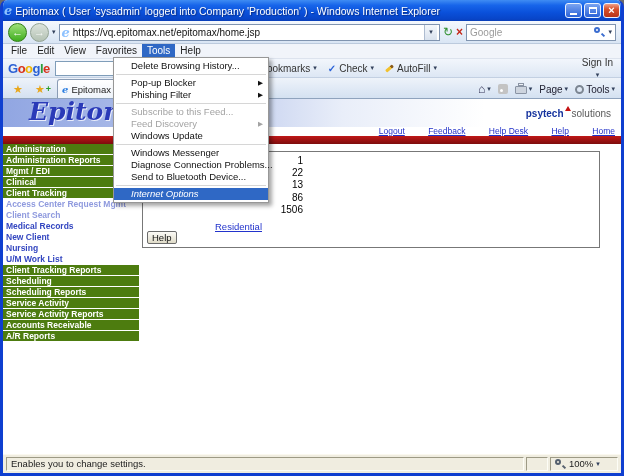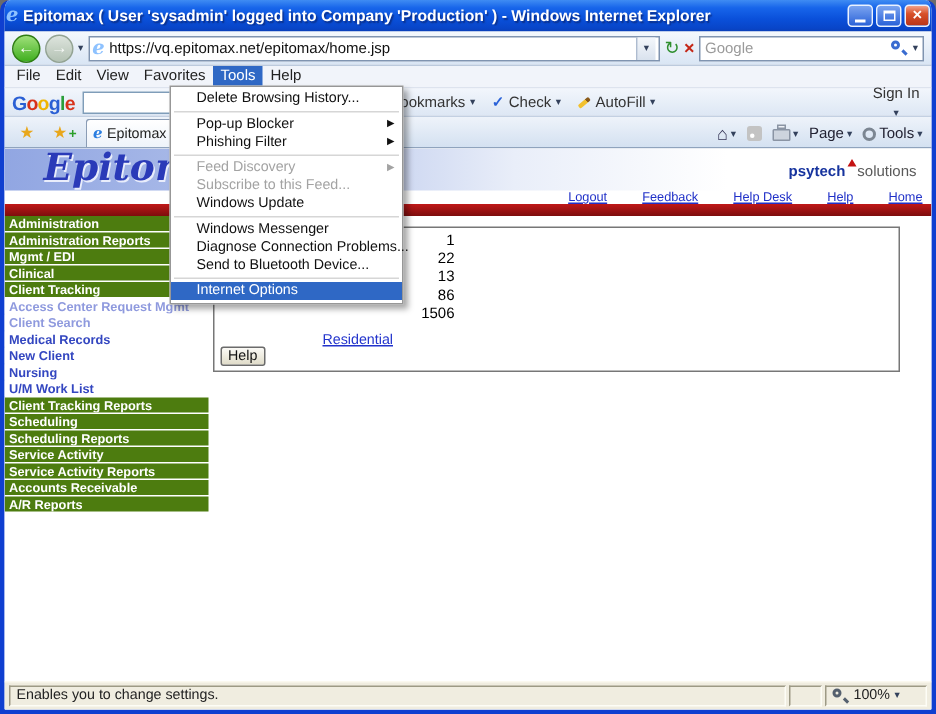--- a/index.html
+++ b/index.html
@@ -6,21 +6,21 @@
   html,body{background:#6b6b6b;}
   body{font-family:"Liberation Sans",sans-serif;}
   .window{position:relative;width:624px;height:476px;background:#fff;
     border-left:3px solid #0f3fd0;border-right:3px solid #0f3fd0;border-bottom:3px solid #0f3fd0;
     border-radius:7px 7px 0 0;overflow:hidden;}
   
   .titlebar{position:absolute;left:-3px;right:-3px;top:0;height:21px;
     background:linear-gradient(to bottom,#3f8cf3 0%,#1765ea 25%,#0a50da 60%,#0845c8 90%,#0a3fb8 100%);
     border-radius:7px 7px 0 0;display:flex;align-items:center;padding:0 4px;gap:3px;}
   .e-icon{font-family:"DejaVu Serif",serif;font-style:italic;font-weight:bold;color:#8ec2ff;font-size:13px;line-height:13px;}
-  .title-text{flex:1;color:#fff;font-size:10.5px;font-weight:bold;white-space:nowrap;overflow:hidden;
+  .title-text{flex:1;color:#fff;font-size:10.5px;font-weight:normal;white-space:nowrap;overflow:hidden;
     text-shadow:1px 1px 1px #0a2f8a;}
   .win-buttons{display:flex;gap:2px;}
   .win-btn{width:17px;height:15px;border:1px solid #eaf2ff;border-radius:3px;display:flex;align-items:center;justify-content:center;cursor:pointer;}
   .win-btn.minmax{background:linear-gradient(#7ba4f0,#2a62d8);}
   .win-btn.close{background:linear-gradient(#f0a088,#d8502a 40%,#b83418);color:#fff;font-weight:bold;font-size:11px;line-height:11px;}
   .glyph-min{width:7px;height:2px;background:#fff;margin-top:7px;}
   .glyph-max{width:8px;height:7px;border:1px solid #fff;border-top-width:2px;}
   
   .address-row{position:absolute;left:0;right:0;top:21px;height:23px;
     background:linear-gradient(#f4f8fd,#d9e5f4);border-bottom:1px solid #bccadd;
@@ -106,21 +106,21 @@
   .count-rows{padding-top:3px;}
   .count-row{width:160px;text-align:right;font-size:10px;line-height:12.2px;color:#000;}
   .residential{margin:3px 0 0 72px;font-size:9.5px;color:#2233cc;text-decoration:underline;display:inline-block;cursor:pointer;}
   .help-btn{position:absolute;left:4px;bottom:3px;font-size:9.5px;line-height:11px;padding:0 4px;
     background:linear-gradient(#fbfaf6,#e0dcc9);border:1px solid #6b6b6b;border-radius:2px;cursor:pointer;color:#111;}
   
   .tools-menu{position:absolute;left:110px;top:57px;width:156px;background:#fff;border:1px solid #979797;
     box-shadow:3px 3px 4px rgba(0,0,0,0.35);padding:2px 0;z-index:40;}
   .tmenu-item{position:relative;height:12px;line-height:12px;font-size:9.5px;padding-left:17px;white-space:nowrap;color:#111;cursor:pointer;}
   .tmenu-item.disabled{color:#a3a3a3;cursor:default;}
-  .tmenu-item.highlight{background:#2f68c5;color:#fff;}
+  .tmenu-item.highlight{background:#2f68c5;color:#fff;font-style:italic;}
   .tmenu-arrow{position:absolute;right:5px;top:0;font-size:6.5px;line-height:12px;}
   .tmenu-sep{height:1px;background:#d6d6d6;margin:2px 2px;}
   
   .statusbar{position:absolute;left:0;right:0;bottom:0;height:19px;background:#f0ede0;border-top:1px solid #fbf9f0;
     display:flex;align-items:stretch;padding:2px 3px;gap:2px;}
   .status-cell{border:1px solid;border-color:#9d9a85 #fdfdf6 #fdfdf6 #9d9a85;font-size:9.5px;line-height:12px;
     padding:0 4px;color:#222;display:flex;align-items:center;gap:3px;}
   .status-cell.main{flex:1;white-space:nowrap;overflow:hidden;text-align:center;}
   .status-cell.zone{width:22px;}
   .status-cell.zoom{width:68px;cursor:pointer;}
@@ -297,22 +297,22 @@
       </div>
     </div>
   </div>
 
   <div class="tools-menu">
     <div class="tmenu-item">Delete Browsing History...</div>
     <div class="tmenu-sep"></div>
     <div class="tmenu-item"><span>Pop-up Blocker</span><span class="tmenu-arrow">▶</span></div>
     <div class="tmenu-item"><span>Phishing Filter</span><span class="tmenu-arrow">▶</span></div>
     <div class="tmenu-sep"></div>
+    <div class="tmenu-item disabled">Subscribe to this Feed...</div>
     <div class="tmenu-item disabled"><span>Feed Discovery</span><span class="tmenu-arrow">▶</span></div>
-    <div class="tmenu-item disabled">Subscribe to this Feed...</div>
     <div class="tmenu-item">Windows Update</div>
     <div class="tmenu-sep"></div>
     <div class="tmenu-item">Windows Messenger</div>
     <div class="tmenu-item">Diagnose Connection Problems...</div>
     <div class="tmenu-item">Send to Bluetooth Device...</div>
     <div class="tmenu-sep"></div>
     <div class="tmenu-item highlight">Internet Options</div>
   </div>
 
   <div class="statusbar">

